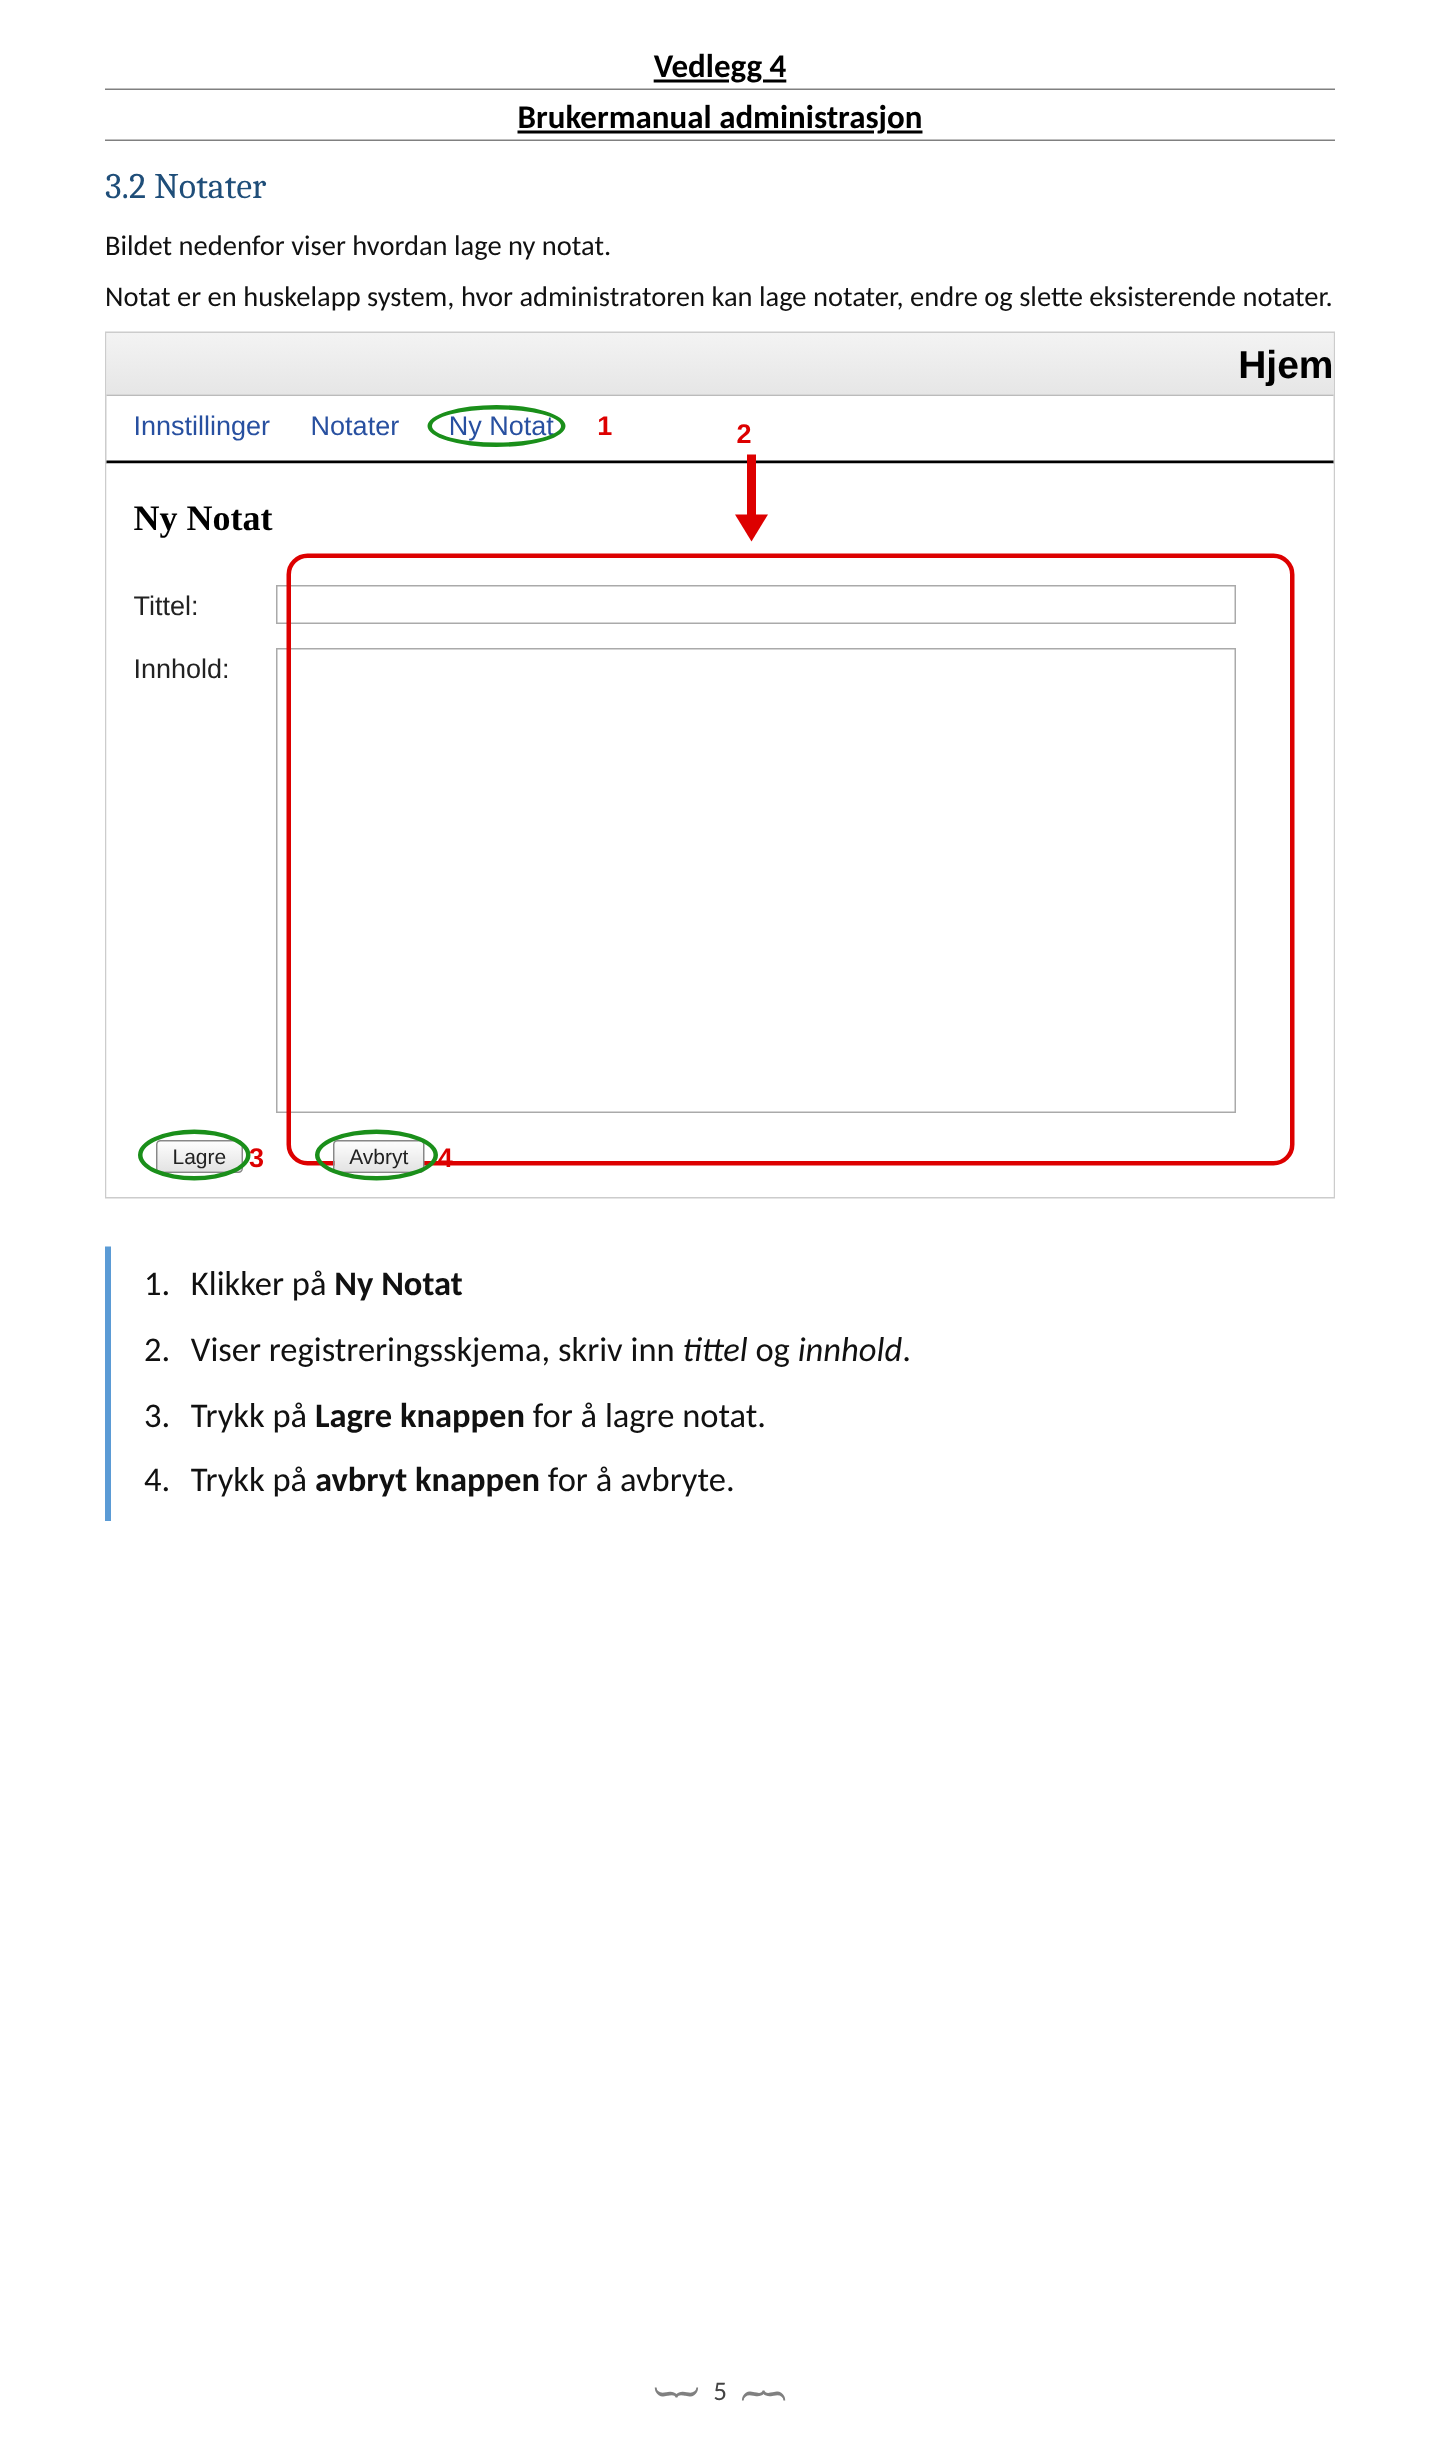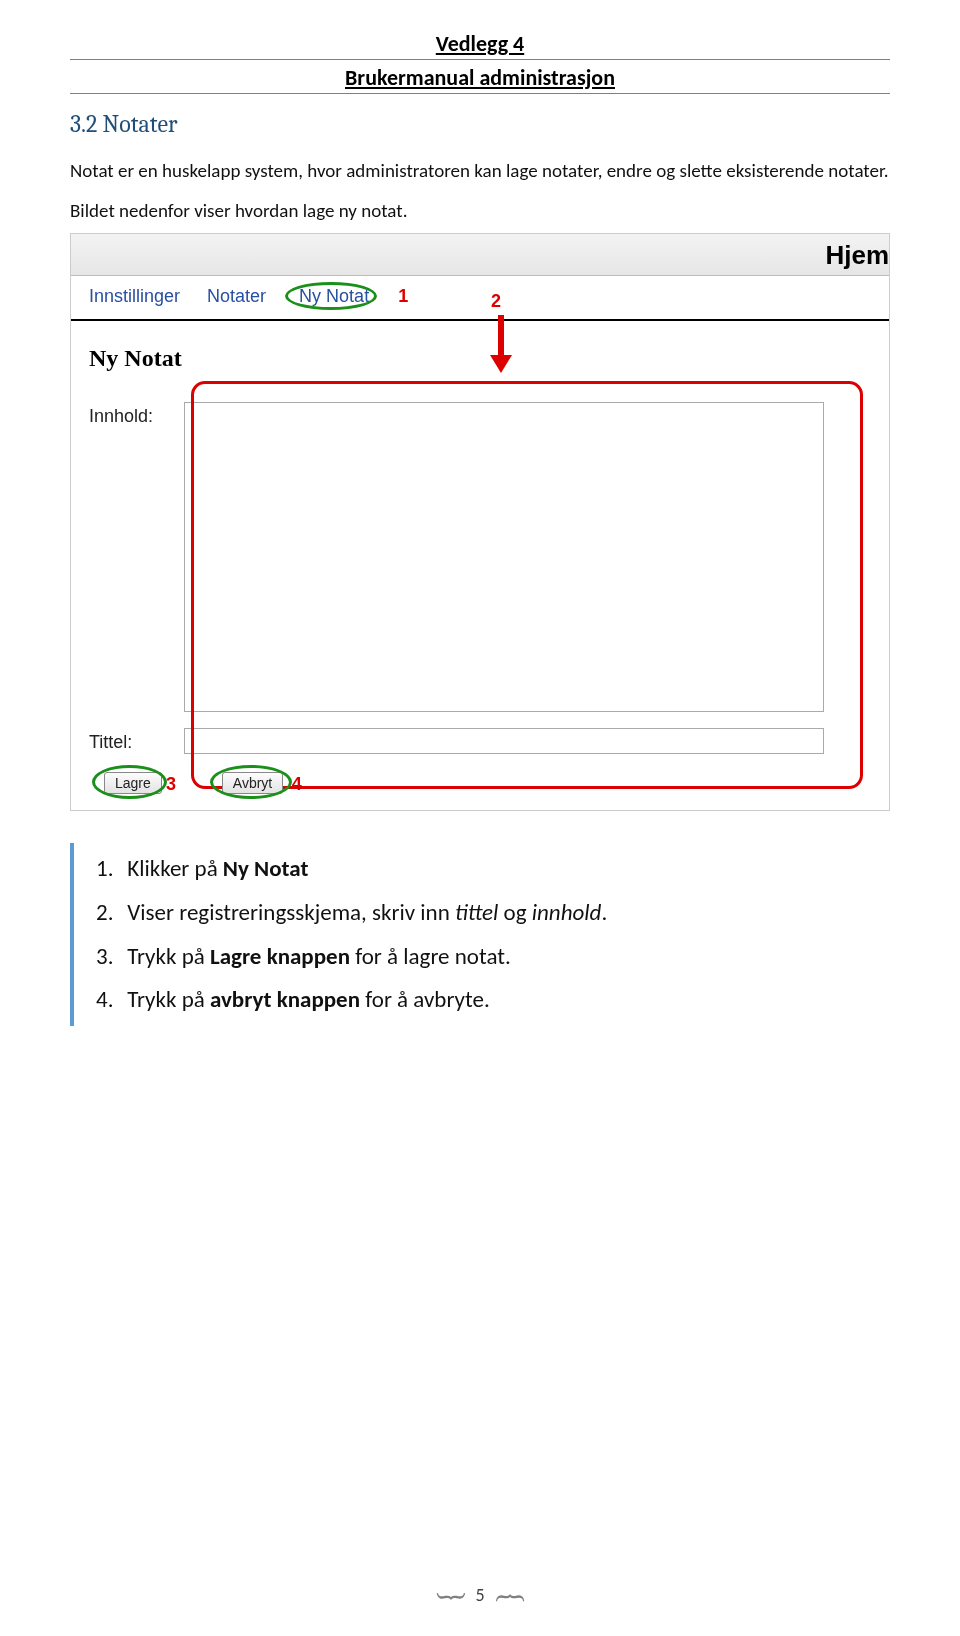--- a/index.html
+++ b/index.html
@@ -32,21 +32,21 @@
   .hr {
     border-top: 1px solid #808080;
     margin: 2px 0 16px 0;
   }
   .hr-top { margin: 2px 0 2px 0; }
   .section-title {
     color: #1F4E79;
     font-family: Cambria, Georgia, serif;
     font-size: 24px;
     margin-top: 10px;
-    margin-bottom: 20px;
+    margin-bottom: 6px;
   }
   .para {
     font-size: 19px;
     line-height: 1.35;
     margin-bottom: 8px;
     color: #111;
   }
   .figure {
     margin-top: 10px;
     border: 1px solid #ccc;
@@ -227,22 +227,22 @@
 </head>
 <body>
 
 <div class="page">
   <div class="header-title">Vedlegg 4</div>
   <div class="hr hr-top"></div>
   <div class="header-sub">Brukermanual administrasjon</div>
   <div class="hr"></div>
 
   <div class="section-title">3.2 Notater</div>
+  <p class="para" style="margin-top:14px">Bildet nedenfor viser hvordan lage ny notat.</p>
   <p class="para">Notat er en huskelapp system, hvor administratoren kan lage notater, endre og slette eksisterende notater.</p>
-  <p class="para" style="margin-top:14px">Bildet nedenfor viser hvordan lage ny notat.</p>
 
   <div class="figure">
     <div class="fig-bar">
       <div class="fig-hjem">Hjem</div>
     </div>
     <div class="fig-nav">
       <span class="nav-item">Innstillinger</span>
       <span class="nav-item">Notater</span>
       <span class="ny-notat-circ">
         <span class="nav-item" style="margin-right:0">Ny Notat</span>
@@ -256,26 +256,26 @@
       <div class="arrow-down">
         <div class="arrow-shaft"></div>
         <div class="arrow-head"></div>
       </div>
 
       <div class="ny-notat-hdr">Ny Notat</div>
 
       <div class="red-box" style="left:120px; top:60px; width:672px; height:408px;"></div>
 
       <div class="form-row">
+        <div class="form-label">Tittel:</div>
+        <div class="input-thin"></div>
+      </div>
+      <div class="form-row">
         <div class="form-label">Innhold:</div>
         <div class="input-big"></div>
-      </div>
-      <div class="form-row">
-        <div class="form-label">Tittel:</div>
-        <div class="input-thin"></div>
       </div>
 
       <div class="btn-row">
         <span class="btn-wrap">
           <span class="green-oval" style="left:-12px; top:-7px; width:75px; height:34px;"></span>
           <span class="fake-btn">Lagre</span>
           <span class="annot-red" style="position:absolute; left:62px; top:2px;">3</span>
         </span>
         <span class="btn-wrap">
           <span class="green-oval" style="left:-12px; top:-7px; width:82px; height:34px;"></span>

